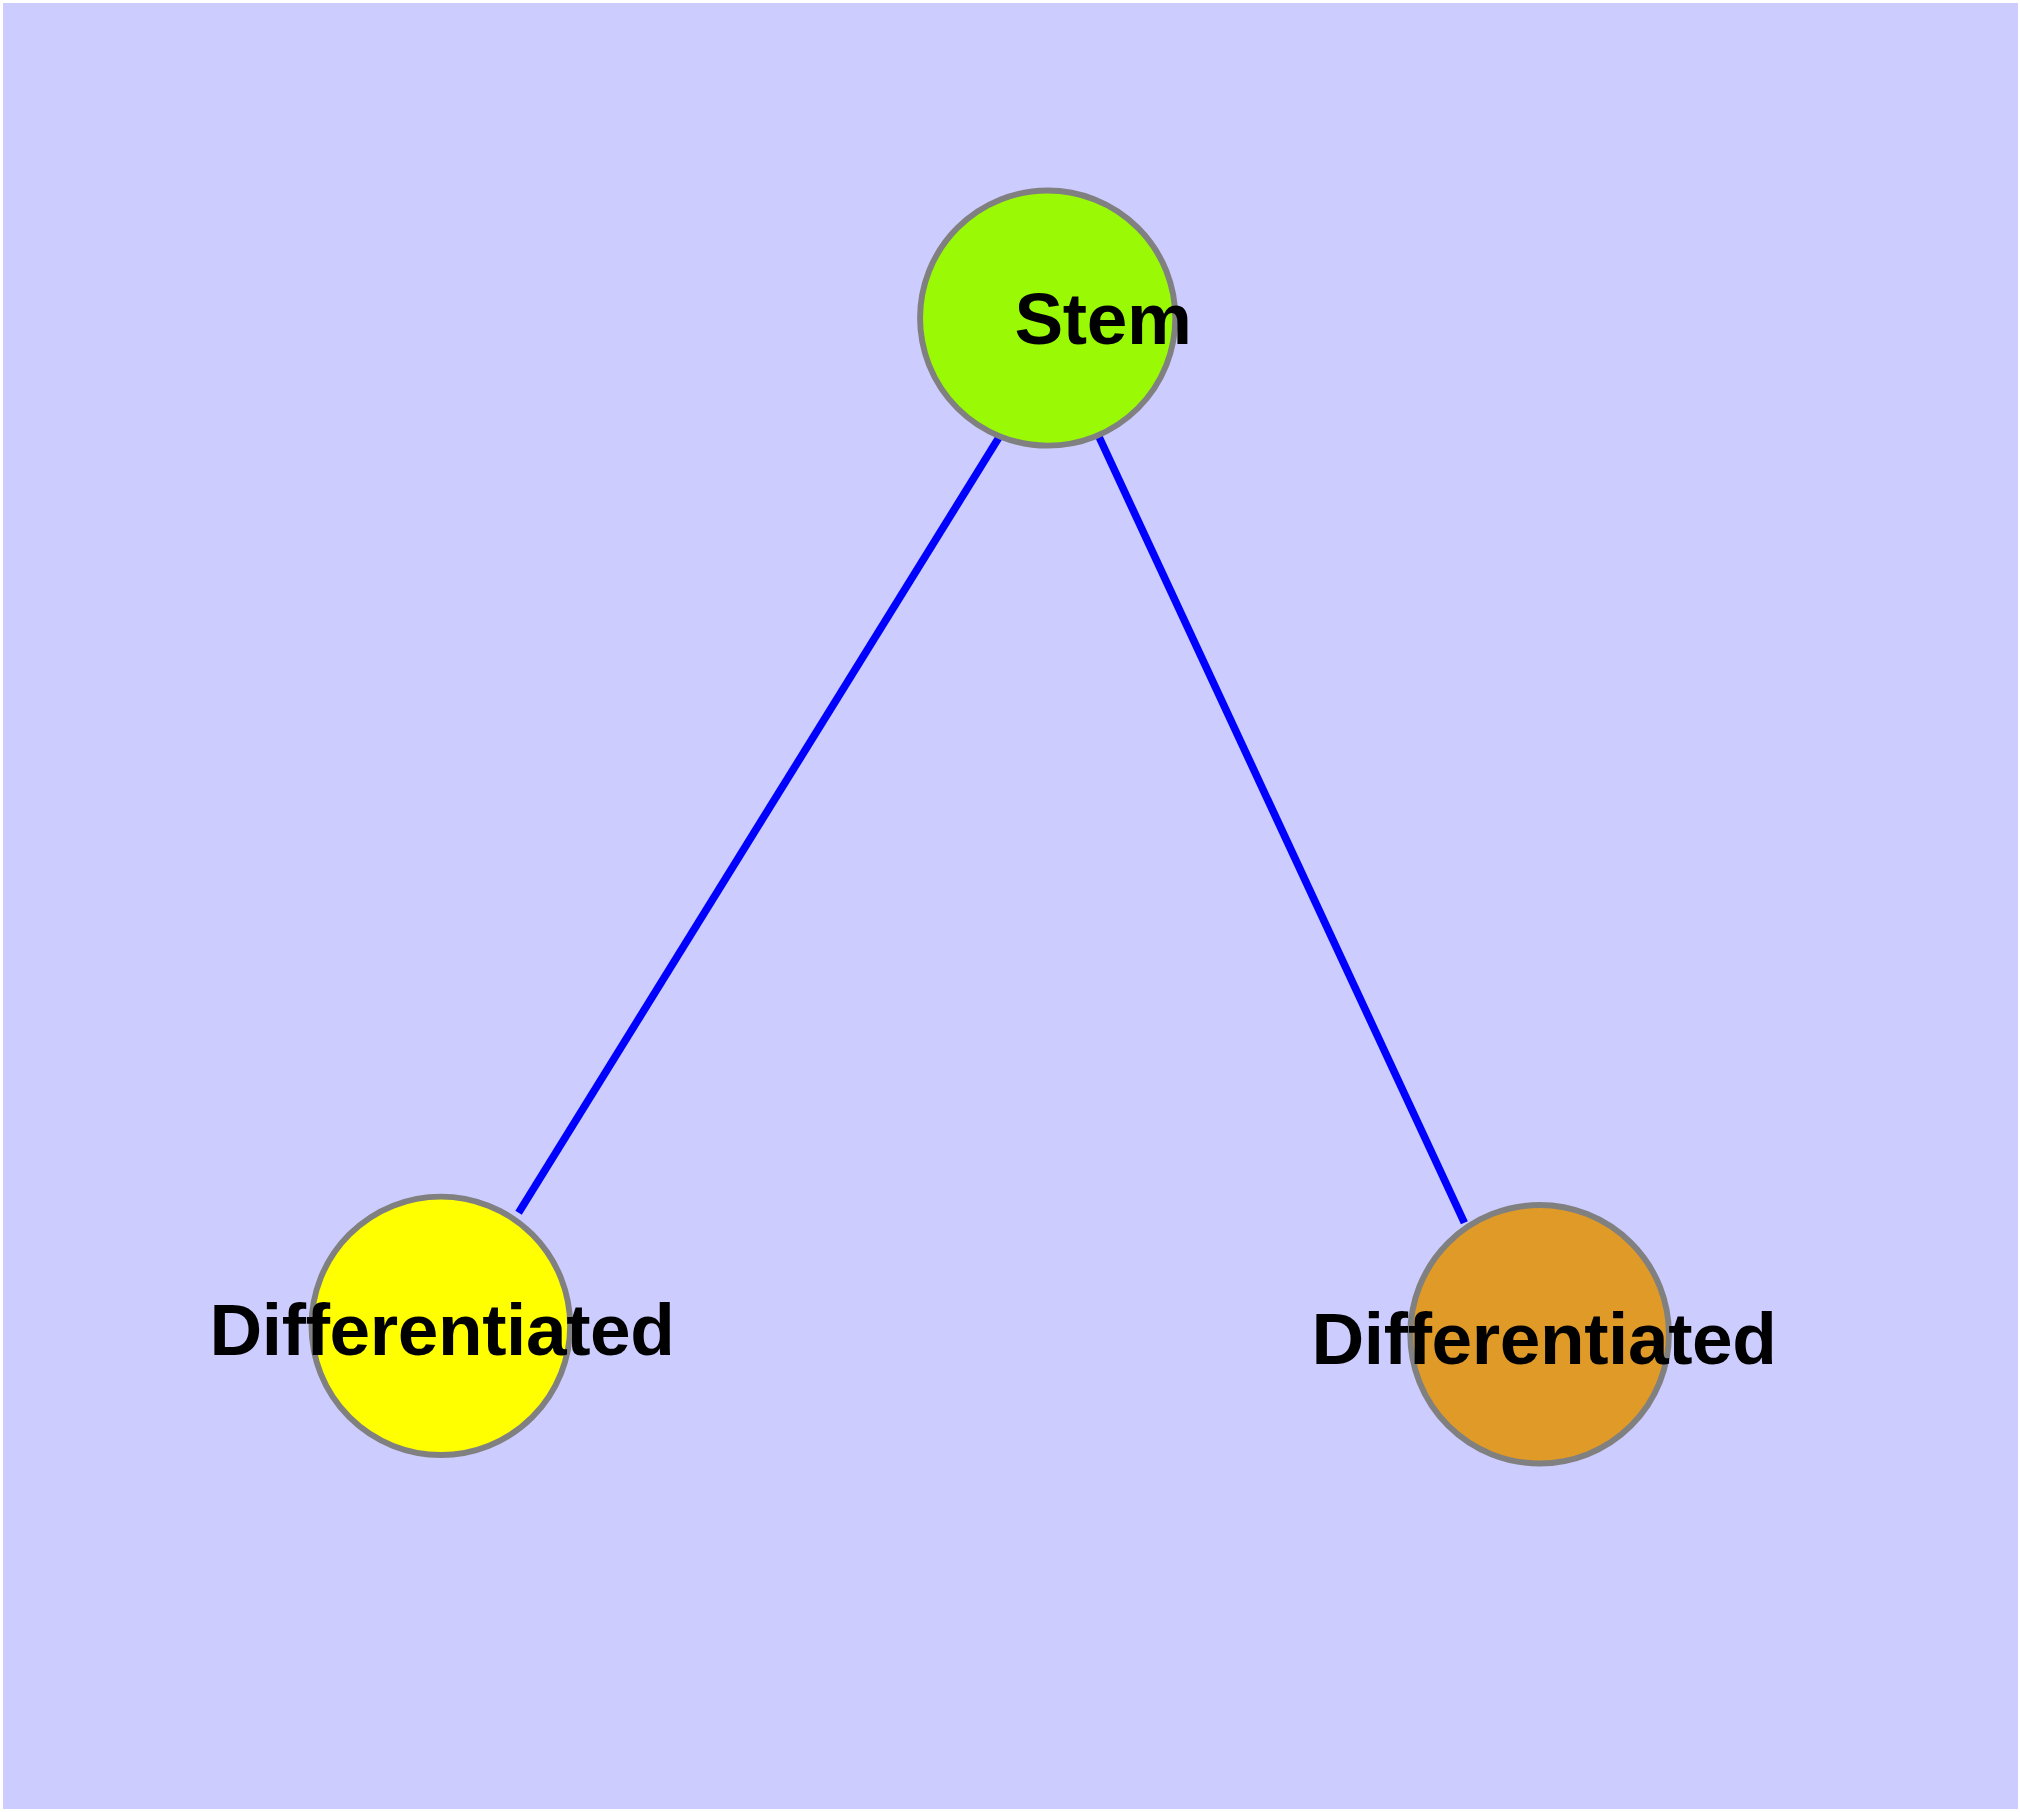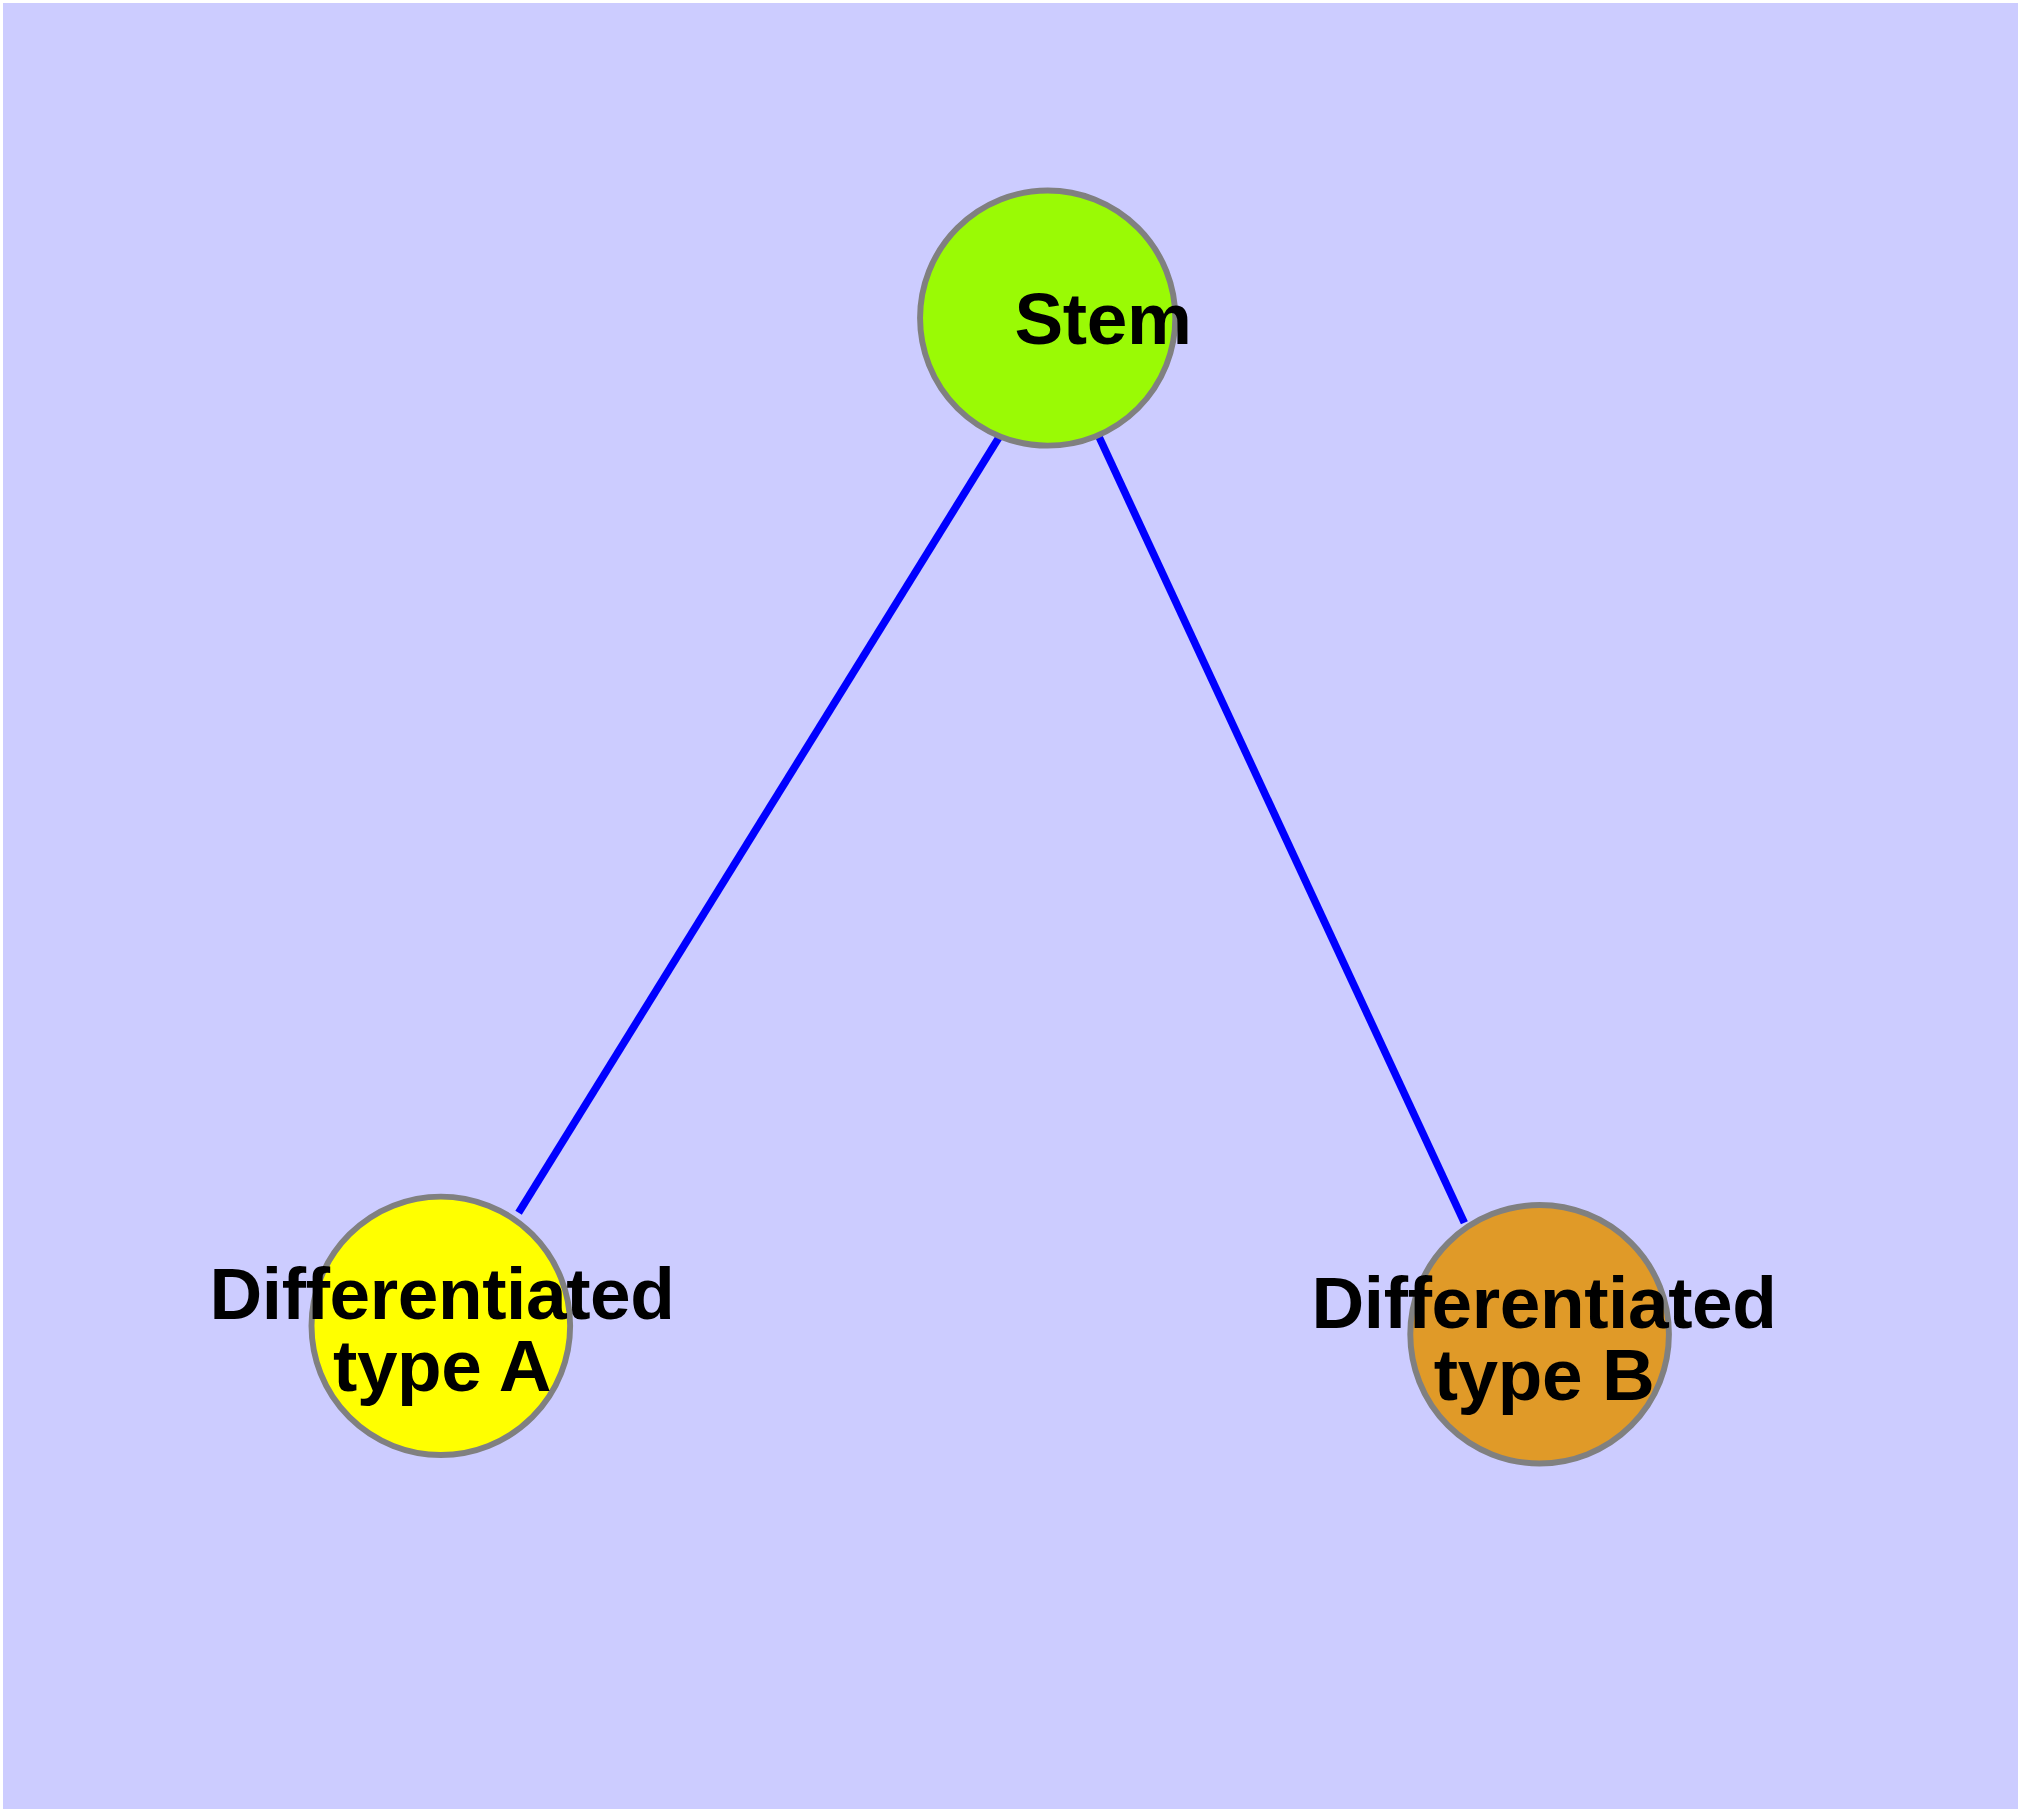--- a/index.html
+++ b/index.html
@@ -85,22 +85,20 @@
       <circle id="node-diff-b" cx="1818" cy="1576" r="153" fill="#E09A28" stroke="#808080" stroke-width="7"></circle>
     </g>
   </svg>
 
   <div class="node-label" id="label-stem">
     <span class="line">Stem</span>
   </div>
 
   <div class="node-label" id="label-diff-a">
     <span class="line">Differentiated</span>
-    <span class="line">type A</span>
   </div>
 
   <div class="node-label" id="label-diff-b">
     <span class="line">Differentiated</span>
-    <span class="line">type B</span>
   </div>
 
 </div>
 
 
 </body></html>

